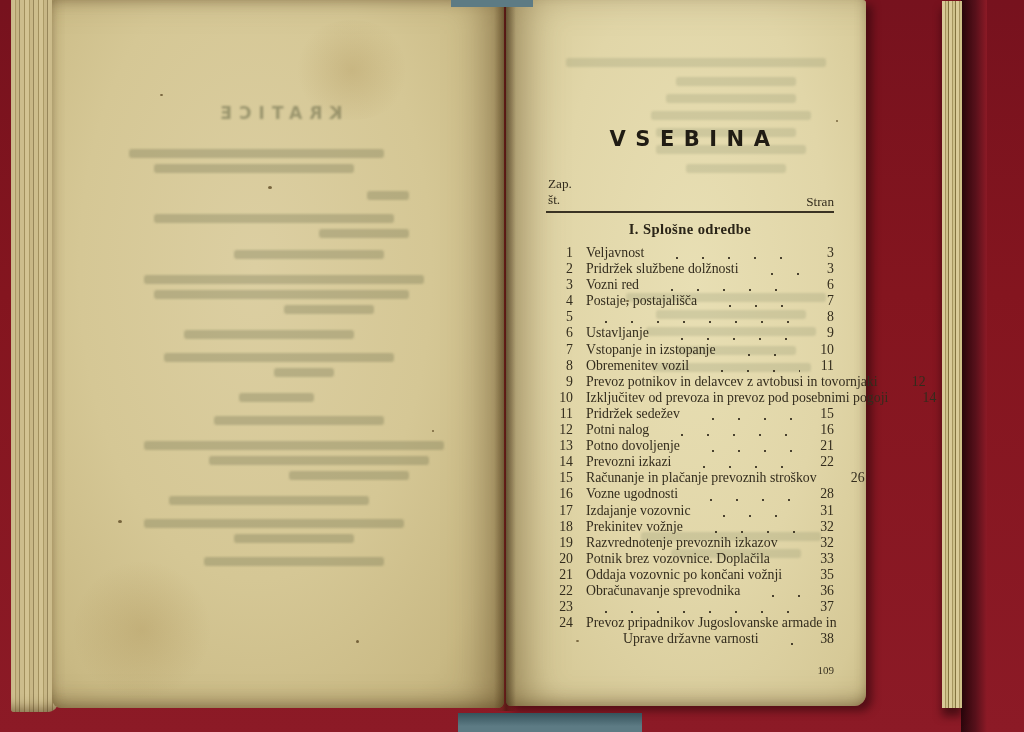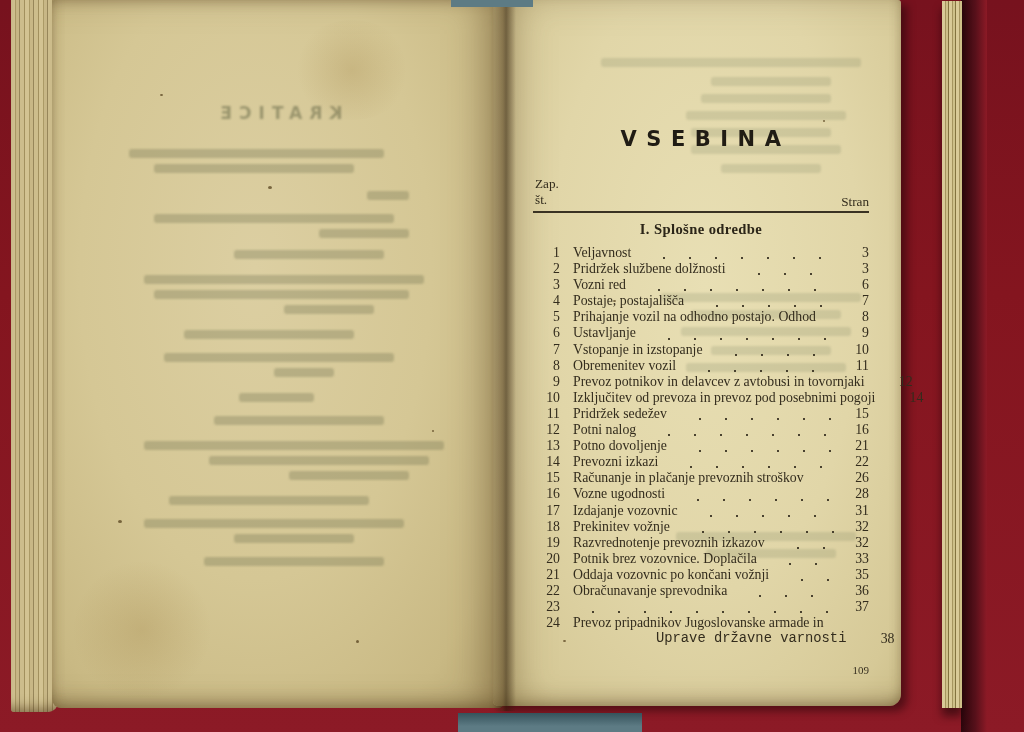--- a/index.html
+++ b/index.html
@@ -25,21 +25,21 @@
   .crevice-right{position:absolute;left:961px;top:0;width:26px;height:732px;z-index:0;
     background:linear-gradient(90deg,#2b060c,#56101a 55%,#8c1a26 100%);}
   
   .page{position:absolute;top:0;z-index:2;}
   .page-left{left:52px;width:452px;height:708px;border-radius:2px 0 6px 9px;
     background:radial-gradient(ellipse at 45% 38%,#dccfa2 0%,#d5c795 50%,#c9b984 82%,#b9a873 100%);
     box-shadow:inset -30px 0 42px -16px rgba(95,72,35,.6),
                inset 6px 0 14px -8px rgba(95,72,35,.45),
                inset 0 -14px 20px -11px rgba(82,60,28,.55),
                inset 0 10px 14px -10px rgba(82,60,28,.35);}
-  .page-right{left:493px;width:408px;height:706px;border-radius:0 3px 12px 5px;
+  .page-right{left:506px;width:360px;height:706px;border-radius:0 3px 12px 5px;
     background:radial-gradient(ellipse at 52% 40%,#e8dfb4 0%,#e1d6a8 52%,#d6c997 85%,#c9bb86 100%);
     box-shadow:inset 30px 0 44px -16px rgba(100,78,40,.6),
                inset -6px 0 12px -7px rgba(100,78,40,.4),
                inset 0 -12px 18px -10px rgba(85,62,30,.5),
                6px 5px 9px rgba(35,6,10,.55);}
   .gutter{position:absolute;left:494px;top:0;width:22px;height:711px;z-index:3;
     background:linear-gradient(90deg,rgba(60,40,15,0) 0%,rgba(70,48,18,.38) 40%,rgba(45,28,8,.5) 55%,rgba(60,40,15,0) 100%);}
   
   .toc{position:absolute;left:40px;right:32px;top:0;bottom:0;color:#332c1d;z-index:4;}
   .toc-title{margin-top:127px;text-align:center;
@@ -48,21 +48,21 @@
   .colhead{position:relative;margin-top:25px;height:35px;font-size:13.2px;
     border-bottom:2px solid #3a3223;}
   .colhead .zap{position:absolute;left:2px;top:0;line-height:15.5px;white-space:pre-line;}
   .colhead .stran{position:absolute;right:0;bottom:1px;text-align:center;}
   .section-heading{text-align:center;font-weight:bold;font-size:14.6px;
     margin:8px 0 7px;color:#2b2518;letter-spacing:.4px;}
   .toc-rows{font-size:13.8px;}
   .row{display:flex;align-items:flex-end;line-height:16.1px;height:16.1px;}
   .row .no{flex:0 0 27px;text-align:right;}
   .row .ti{margin-left:13px;white-space:nowrap;}
-  .row.cont .ti{margin-left:96px;font-family:Liberation Mono, monospace;}
+  .row.cont .ti{margin-left:50px;}
   .row .lead{flex:1 1 0;min-width:4px;height:13px;margin:0 6px 0 10px;
     background-image:radial-gradient(circle,rgba(52,45,30,.88) 1.15px,rgba(52,45,30,0) 1.5px);
     background-size:26px 6px;background-repeat:repeat-x;background-position:10px bottom;}
   .row .pg{flex:0 0 28px;text-align:right;}
   .page-num{position:absolute;right:0;bottom:30px;font-size:11px;color:#3a3222;}
   
   .showthrough{position:absolute;inset:0;transform:scaleX(-1);z-index:3;
     filter:blur(1.3px);pointer-events:none;}
   .st-title{margin-top:103px;text-align:center;font-family:"DejaVu Sans",sans-serif;
     font-weight:bold;font-size:17px;letter-spacing:7px;color:rgba(104,106,72,.55);}
@@ -170,21 +170,20 @@
             <span class="pg">6</span>
           </div>
           <div class="row">
             <span class="no">4</span>
             <span class="ti">Postaje, postajališča</span>
             <span class="lead"></span>
             <span class="pg">7</span>
           </div>
           <div class="row">
             <span class="no">5</span>
-            <span class="ti">Prihajanje vozil na odhodno postajo. Odhod</span>
             <span class="lead"></span>
             <span class="pg">8</span>
           </div>
           <div class="row">
             <span class="no">6</span>
             <span class="ti">Ustavljanje</span>
             <span class="lead"></span>
             <span class="pg">9</span>
           </div>
           <div class="row">

